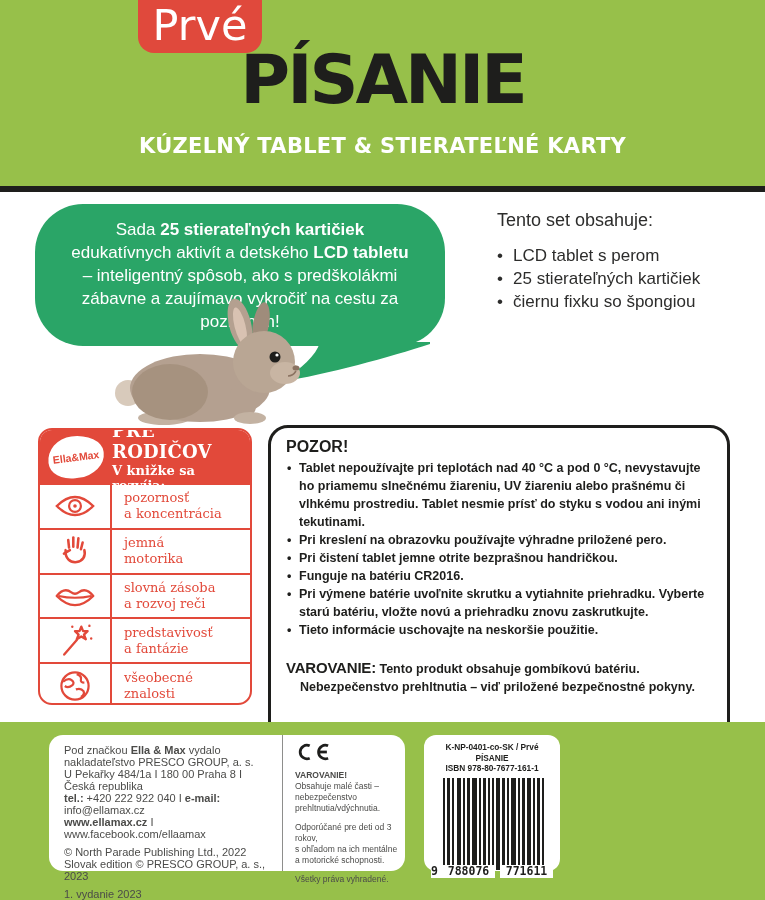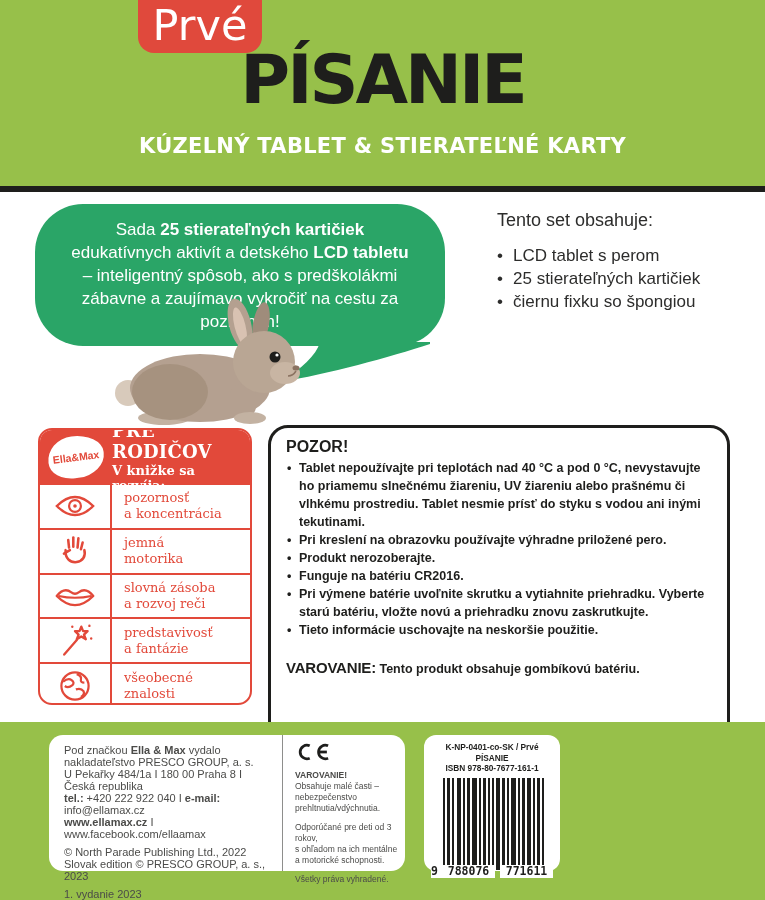--- a/index.html
+++ b/index.html
@@ -202,25 +202,26 @@
         </div>
         <div class="row-label">všeobecné
 znalosti</div>
       </div>
     </div>
 
     <div class="pozor">
       <div class="pozor-title">POZOR!</div>
       <div class="pz-bullet">Tablet nepoužívajte pri teplotách nad 40 °C a pod 0 °C, nevystavujte ho priamemu slnečnému žiareniu, UV žiareniu alebo prašnému či vlhkému prostrediu. Tablet nesmie prísť do styku s vodou ani inými tekutinami.</div>
       <div class="pz-bullet">Pri kreslení na obrazovku používajte výhradne priložené pero.</div>
-      <div class="pz-bullet">Produkt nerozoberajte.</div>
+      <div class="pz-bullet">Pri čistení tablet jemne otrite bezprašnou handričkou.</div>
       <div class="pz-bullet">Funguje na batériu CR2016.</div>
       <div class="pz-bullet">Pri výmene batérie uvoľnite skrutku a vytiahnite priehradku. Vyberte starú batériu, vložte novú a priehradku znovu zaskrutkujte.</div>
       <div class="pz-bullet">Tieto informácie uschovajte na neskoršie použitie.</div>
       <div class="var-line"><span class="var-label">VAROVANIE:</span><span> Tento produkt obsahuje gombíkovú batériu.</span></div>
+      <div class="var-line2">Nebezpečenstvo prehltnutia – viď priložené bezpečnostné pokyny.</div>
     </div>
   </div>
 
   <div class="footer">
 
     <div class="pubbox">
       <div class="pubcol">
         <div><span>Pod značkou </span><span class="b">Ella &amp; Max</span><span> vydalo</span></div>
         <div>nakladateľstvo PRESCO GROUP, a. s.</div>
         <div>U Pekařky 484/1a I 180 00 Praha 8 I Česká republika</div>

